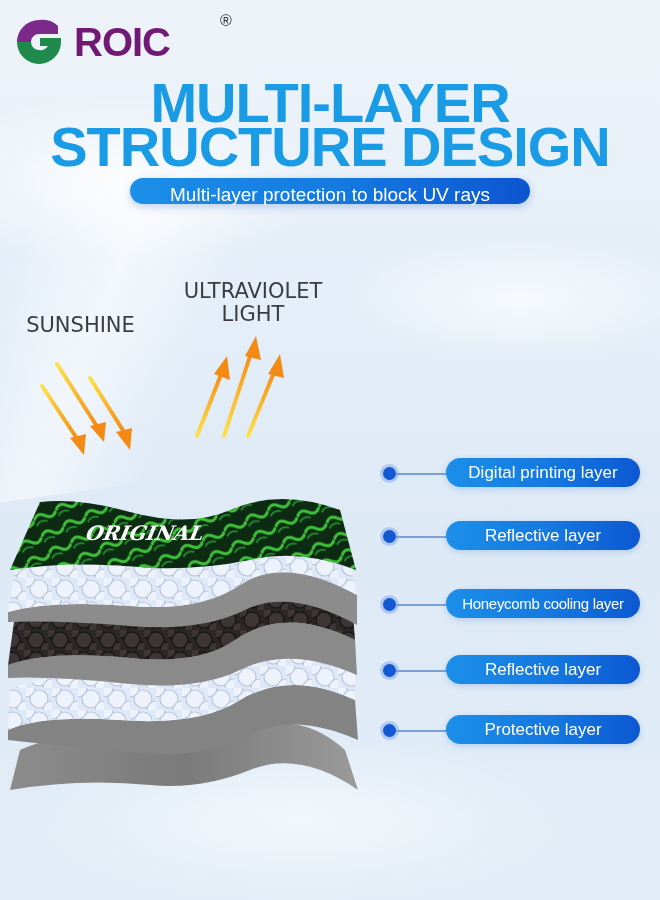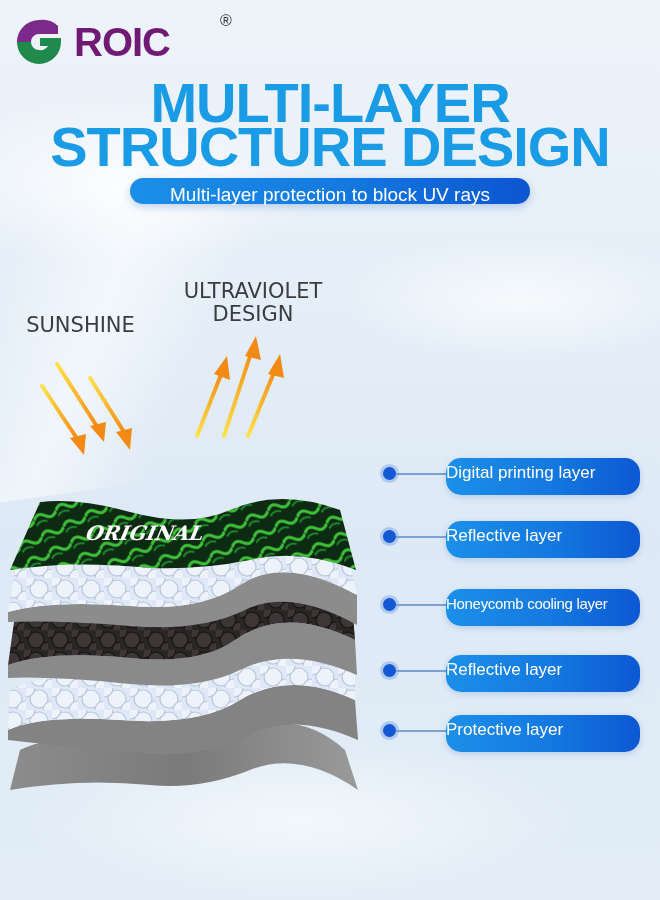--- a/index.html
+++ b/index.html
@@ -53,23 +53,23 @@
   .stack { position: absolute; left: 0; top: 330px; width: 370px; height: 420px; }
 
   
   .legend-row { position: absolute; left: 383px; width: 260px; height: 30px; }
   .legend-dot {
     position: absolute; left: 0; top: 9px; width: 13px; height: 13px; border-radius: 50%;
     background: #1458d4; box-shadow: 0 0 0 3px rgba(90,140,230,0.35);
   }
   .legend-line { position: absolute; left: 13px; top: 15px; width: 66px; height: 1.5px; background: #7aa1d6; }
   .legend-pill {
-    position: absolute; left: 63px; top: 0; width: 194px; height: 37px; border-radius: 15px;
+    position: absolute; left: 63px; top: 0; width: 194px; height: 29px; border-radius: 15px;
     background: linear-gradient(90deg, #1c8fe9 0%, #1478e0 55%, #0c58d2 100%);
-    color: #fff; font-size: 17px; line-height: 29px; text-align: left; white-space: nowrap;
+    color: #fff; font-size: 17px; line-height: 29px; text-align: center; white-space: nowrap;
     box-shadow: 0 2px 6px rgba(20,90,200,0.2);
   }
   .legend-pill.small { font-size: 15px; letter-spacing: -0.3px; }
 </style>
 </head>
 <body>
 
 <div class="rays"></div>
 
 <div class="logo">
@@ -80,21 +80,21 @@
   <span class="logo-text">ROIC</span>
   <span class="logo-reg">®</span>
 </div>
 
 <div class="title l1">MULTI-LAYER</div>
 <div class="title l2">STRUCTURE DESIGN</div>
 <div class="subtitle-pill">Multi-layer protection to block UV rays</div>
 
 <div class="label-dark" style="left:18px; top:313px; width:125px;">SUNSHINE</div>
 <div class="label-dark" style="left:168px; top:279px; width:170px;">ULTRAVIOLET</div>
-<div class="label-dark" style="left:168px; top:302px; width:170px;">DESIGN</div>
+<div class="label-dark" style="left:168px; top:302px; width:170px;">LIGHT</div>
 
 <svg style="position:absolute; left:0; top:320px;" width="360" height="150" viewBox="0 320 360 150">
   <defs>
     <linearGradient id="arrowDown" x1="0" y1="0" x2="1" y2="1">
       <stop offset="0" stop-color="#fde24a"></stop>
         <stop offset="1" stop-color="#f38a14"></stop>
     </linearGradient>
     <linearGradient id="arrowUp" x1="0" y1="1" x2="0" y2="0">
       <stop offset="0" stop-color="#fde24a"></stop>
         <stop offset="1" stop-color="#f38a14"></stop>

